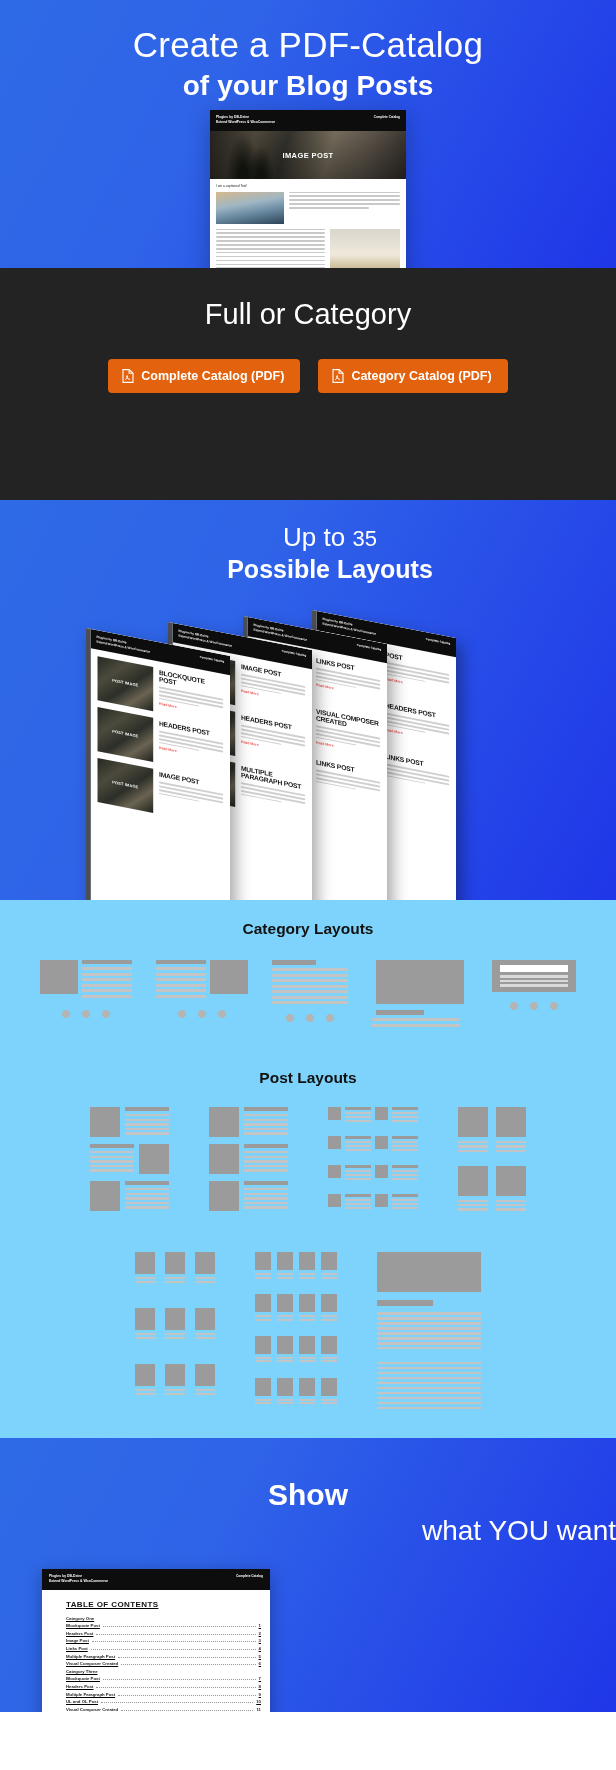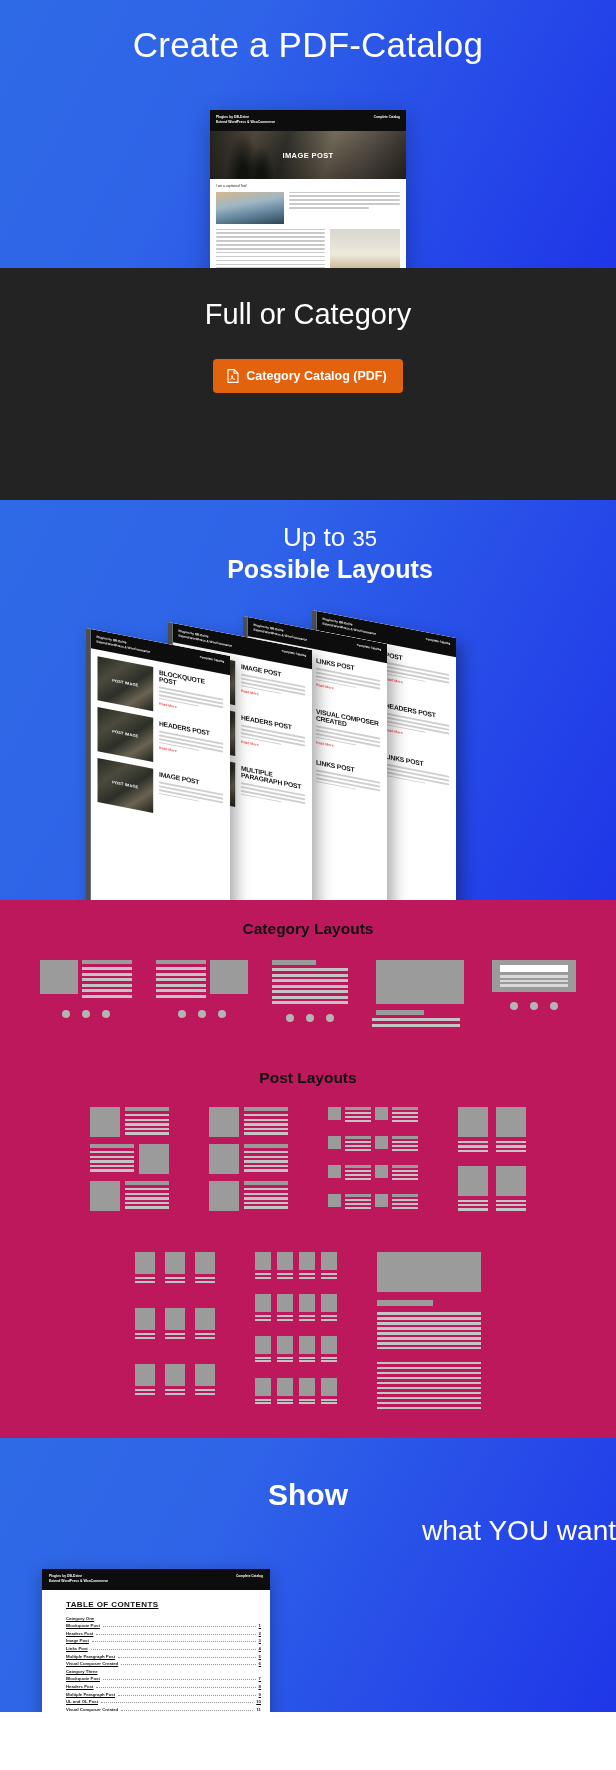--- a/index.html
+++ b/index.html
@@ -130,21 +130,21 @@
     position:absolute; left:0;right:0; top:48%; transform:translateY(-50%);
     color:#fff; font-size:4px; font-weight:800; text-align:center; letter-spacing:.2px;
   }
   .ftxt { flex:1; padding-top:1px;}
   .ftitle { font-size:7px; font-weight:800; color:#151515; margin-bottom:4px; letter-spacing:-.2px;}
   .fl { height:1.5px; background:#cfcfcf; margin-bottom:2.4px; border-radius:1px;}
   .fl.sh { width:62%; }
   .fmore { font-size:3.6px; color:#ef5350; font-weight:700; margin-top:3px;}
 
   
-  .sec-wire { padding: 20px 0 26px 0; background:#be185d; }
+  .sec-wire { padding: 20px 0 26px 0; background:#7dd3fc; }
   .wtitle { text-align:center; font-size:15.5px; font-weight:700; color:#111; }
   .wrow { display:flex; justify-content:center; align-items:flex-start; gap:24px; margin-top: 22px;}
   .wcard { }
   .g { background:#9b9b9b; }
   .dots { display:flex; justify-content:center; gap:12px; margin-top:10px; }
   .dot { width:8px;height:8px;border-radius:50%; background:#b4b4b4; }
 
   .cat-a { display:flex; gap:4px; }
   .cat-a .pic { width:38px; height:34px; }
   .cat-a .txt { width:50px; }
@@ -222,20 +222,21 @@
   .feat { color:#fff; font-size:15px; margin-bottom: 12px; font-weight:400; letter-spacing:.1px;}
 </style>
 </head>
 <body>
 
 <div class="page">
 
   <section class="blue hero">
     <div class="hero-title">
       <span class="l1">Create a PDF-Catalog</span>
+      <span class="l2">of your Blog Posts</span>
     </div>
 
     <div class="pdfdoc">
       <div class="dochead">
         <div class="brand">
           <div>Plugins by DB-Dzine</div>
           <div>Extend WordPress &amp; WooCommerce</div>
         </div>
         <div class="catl">Complete Catalog</div>
       </div>
@@ -282,20 +283,30 @@
     <div class="t1">Full or Category</div>
     <div class="btnrow">
       <button class="btn">
         <span>
           <svg width="12" height="14" viewBox="0 0 12 14" aria-hidden="true">
             <path d="M1 0.6 H7.2 L11 4.3 V13.4 H1 Z" fill="none" stroke="#ffffff" stroke-width="1.1"></path>
             <path d="M7.1 0.8 V4.3 H10.8" fill="none" stroke="#ffffff" stroke-width="1.1"></path>
             <path d="M3.2 10.6 c1.6-0.6 2.6-2.4 2.4-3.5 -0.2-1-1.1-0.6-0.9 0.5 0.3 1.6 1.8 2.9 3.4 2.7" fill="none" stroke="#ffffff" stroke-width="1"></path>
           </svg>
         </span>
+        <span>Complete Catalog (PDF)</span>
+      </button>
+      <button class="btn">
+        <span>
+          <svg width="12" height="14" viewBox="0 0 12 14" aria-hidden="true">
+            <path d="M1 0.6 H7.2 L11 4.3 V13.4 H1 Z" fill="none" stroke="#ffffff" stroke-width="1.1"></path>
+            <path d="M7.1 0.8 V4.3 H10.8" fill="none" stroke="#ffffff" stroke-width="1.1"></path>
+            <path d="M3.2 10.6 c1.6-0.6 2.6-2.4 2.4-3.5 -0.2-1-1.1-0.6-0.9 0.5 0.3 1.6 1.8 2.9 3.4 2.7" fill="none" stroke="#ffffff" stroke-width="1"></path>
+          </svg>
+        </span>
         <span>Category Catalog (PDF)</span>
       </button>
     </div>
   </section>
 
   <section class="blue sec-layouts">
     <div class="t1">
       <span>Up to</span>
       <span class="n">35</span>
     </div>

